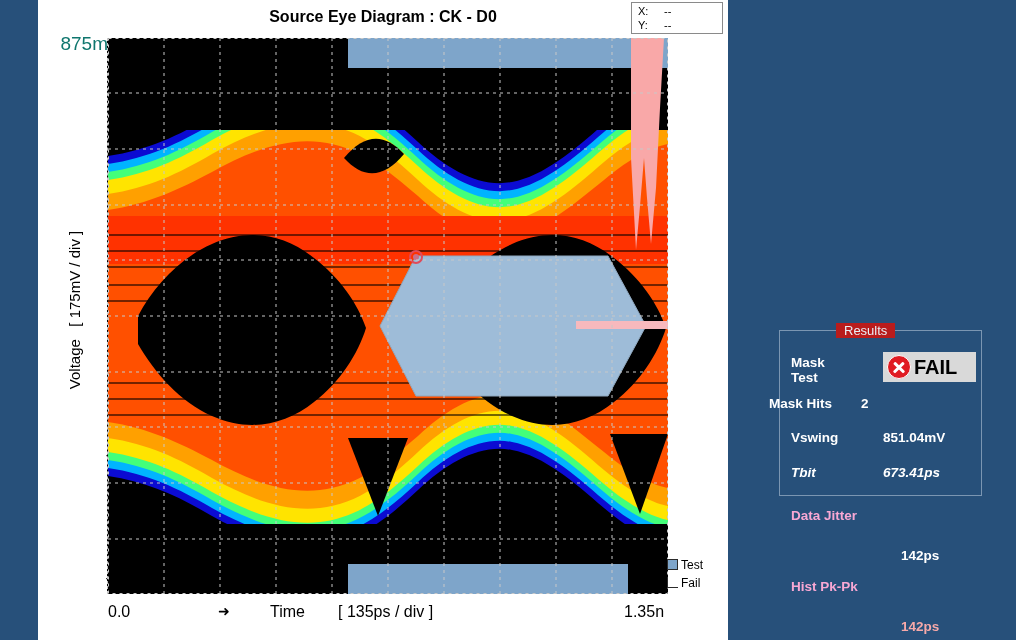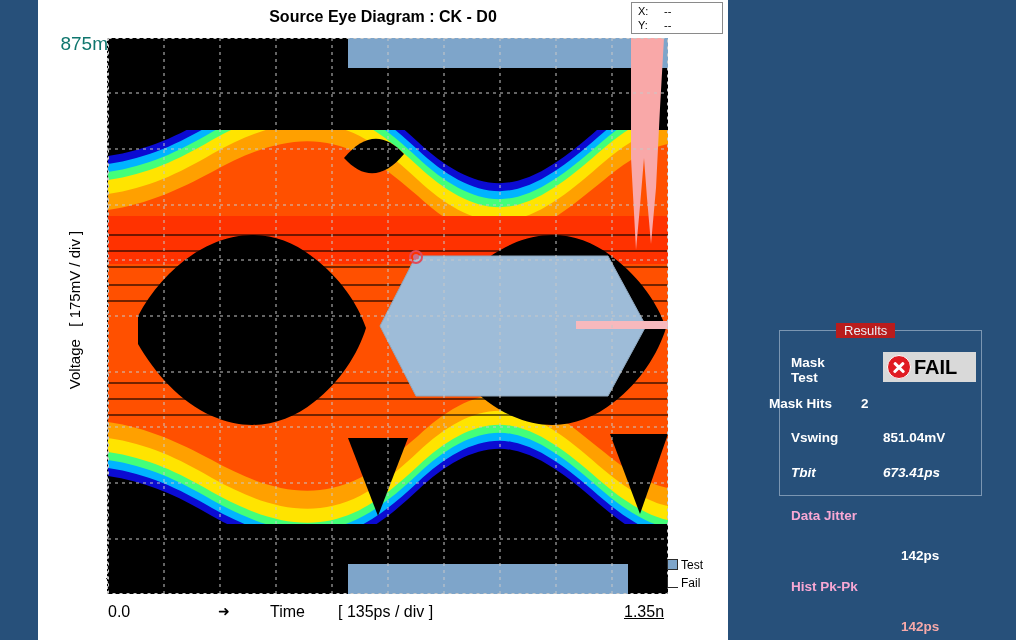--- a/index.html
+++ b/index.html
@@ -56,21 +56,21 @@
 
   
   #xaxis{
     position:absolute;left:0px;top:600px;width:690px;height:30px;
     font-size:16px;color:#000;
   }
   #x-min{position:absolute;left:70px;top:3px;}
   #x-arrow{position:absolute;left:180px;top:3px;font-size:14px;}
   #x-name{position:absolute;left:232px;top:3px;}
   #x-div{position:absolute;left:300px;top:3px;}
-  #x-max{position:absolute;left:586px;top:3px;text-decoration:underline;}
+  #x-max{position:absolute;left:586px;top:3px;}
 
   
   #plot{
     position:absolute;left:69px;top:38px;width:560px;height:556px;
     background:#000000;overflow:hidden;
     border-left:1px dashed #c8c8c8;
   }
   #plot svg{display:block;}
 
   

